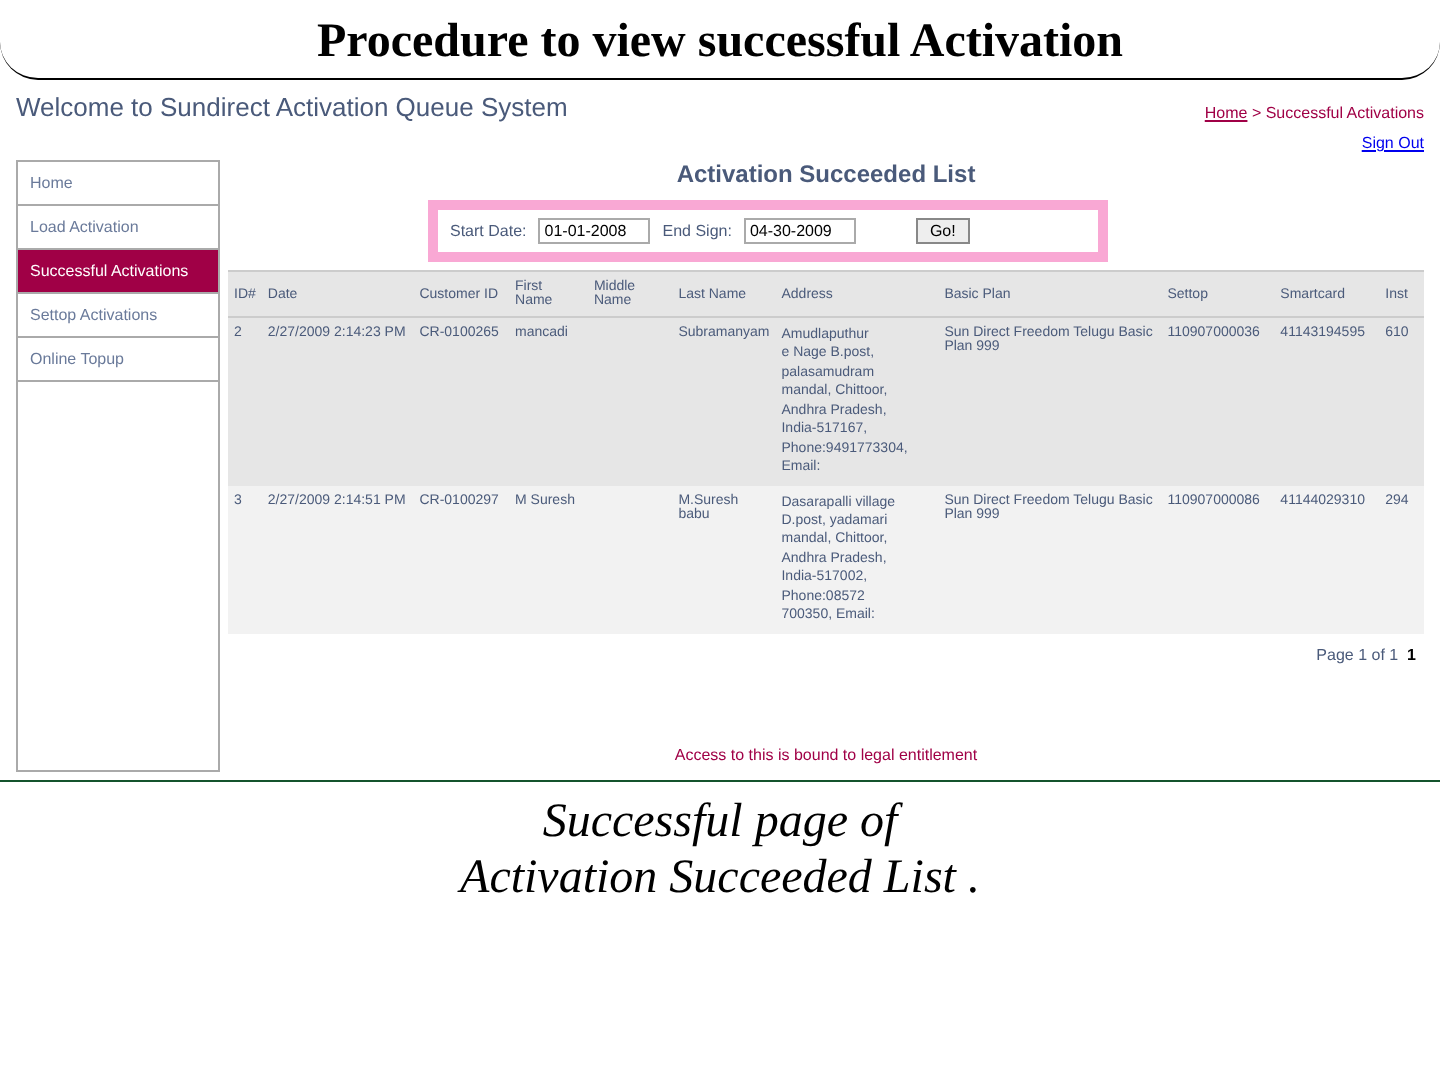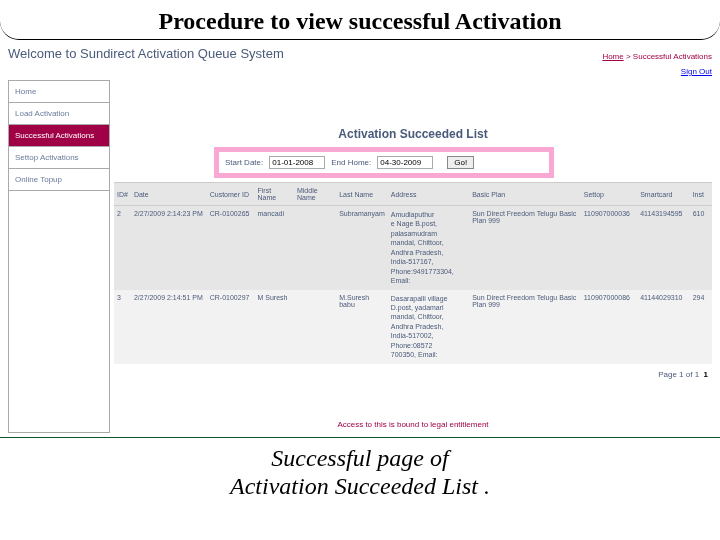--- a/index.html
+++ b/index.html
@@ -8,25 +8,25 @@
   .app-container { padding: 4px 8px; }
   .welcome-bar { display: flex; justify-content: space-between; align-items: flex-end; color: #4a5a7a; font-size: 13px; padding: 2px 0 6px; }
   .breadcrumb { font-size: 8px; color: #a00046; }
   .breadcrumb a { color: #a00046; text-decoration: underline; }
   .signout-row { text-align: right; font-size: 8px; color: #a00046; padding-bottom: 4px; }
   .main-layout { display: flex; gap: 4px; }
   .sidebar { width: 102px; flex-shrink: 0; border: 1px solid #aaa; }
   .sidebar-item { padding: 6px 6px; font-size: 8px; border-bottom: 1px solid #aaa; color: #6a7a9a; cursor: pointer; }
   .sidebar-item.active { background: #a00046; color: #fff; }
   .content { flex: 1; }
-  .page-heading { text-align: center; color: #4a5a7a; font-weight: bold; font-size: 12px; padding-bottom: 6px; margin-top: 47px; }
+  .page-heading { text-align: center; color: #4a5a7a; font-weight: bold; font-size: 12px; padding-bottom: 6px; }
   .filter-row { display: flex; align-items: center; gap: 6px; font-size: 8px; color: #4a5a7a; border: 5px solid #f9a8d4; padding: 4px 6px; margin-bottom: 4px; width: 340px; margin-left: 100px; }
   .filter-row .label { color: #4a5a7a; }
   .filter-row input { font-size: 8px; width: 56px; border: 1px solid #aaa; padding: 1px 2px; }
-  .gobtn { font-size: 8px; padding: 1px 6px; border: 1px solid #888; background: #eee; cursor: pointer; margin-left: 8px; }
+  .gobtn { font-size: 8px; padding: 1px 6px; border: 1px solid #888; background: #eee; cursor: pointer; margin-left: 24px; }
   table { width: 100%; border-collapse: collapse; font-size: 7px; color: #4a5a7a; }
   thead th { background: #e6e6e6; color: #4a5a7a; text-align: left; padding: 4px 3px; font-weight: normal; border-top: 1px solid #ccc; border-bottom: 1px solid #ccc; }
   tbody td { padding: 4px 3px; vertical-align: top; }
   tbody tr:nth-child(even) td { background: #f2f2f2; }
   tbody tr:nth-child(odd) td { background: #e6e6e6; }
   .addr { line-height: 1.35; }
   .pager { text-align: right; font-size: 8px; color: #4a5a7a; padding: 6px 4px 2px; }
   .pager .cur { color: #000; font-weight: bold; }
   .footer-note { text-align: center; font-size: 8px; color: #a00046; padding: 4px 0; margin-top: 35px; }
   .slide-caption { font-family: 'Times New Roman', serif; font-style: italic; font-size: 24px; text-align: center; padding: 6px 0 0; border-top: 1px solid #14532d; line-height: 1.2; }
@@ -57,21 +57,21 @@
       <div class="sidebar-item">Settop Activations</div>
       <div class="sidebar-item">Online Topup</div>
     </div>
 
     <div class="content">
       <div class="page-heading">Activation Succeeded List</div>
 
       <div class="filter-row">
         <span class="label">Start Date:</span>
         <input type="text" value="01-01-2008" style="">
-        <span class="label">End Home:</span>
+        <span class="label">End Sign:</span>
         <input type="text" value="04-30-2009" style="">
         <button class="gobtn">Go!</button>
       </div>
 
       <table>
         <thead>
           <tr>
             <th class="col-idx">ID#</th>
             <th class="col-date">Date</th>
             <th class="col-cust">Customer ID</th>

